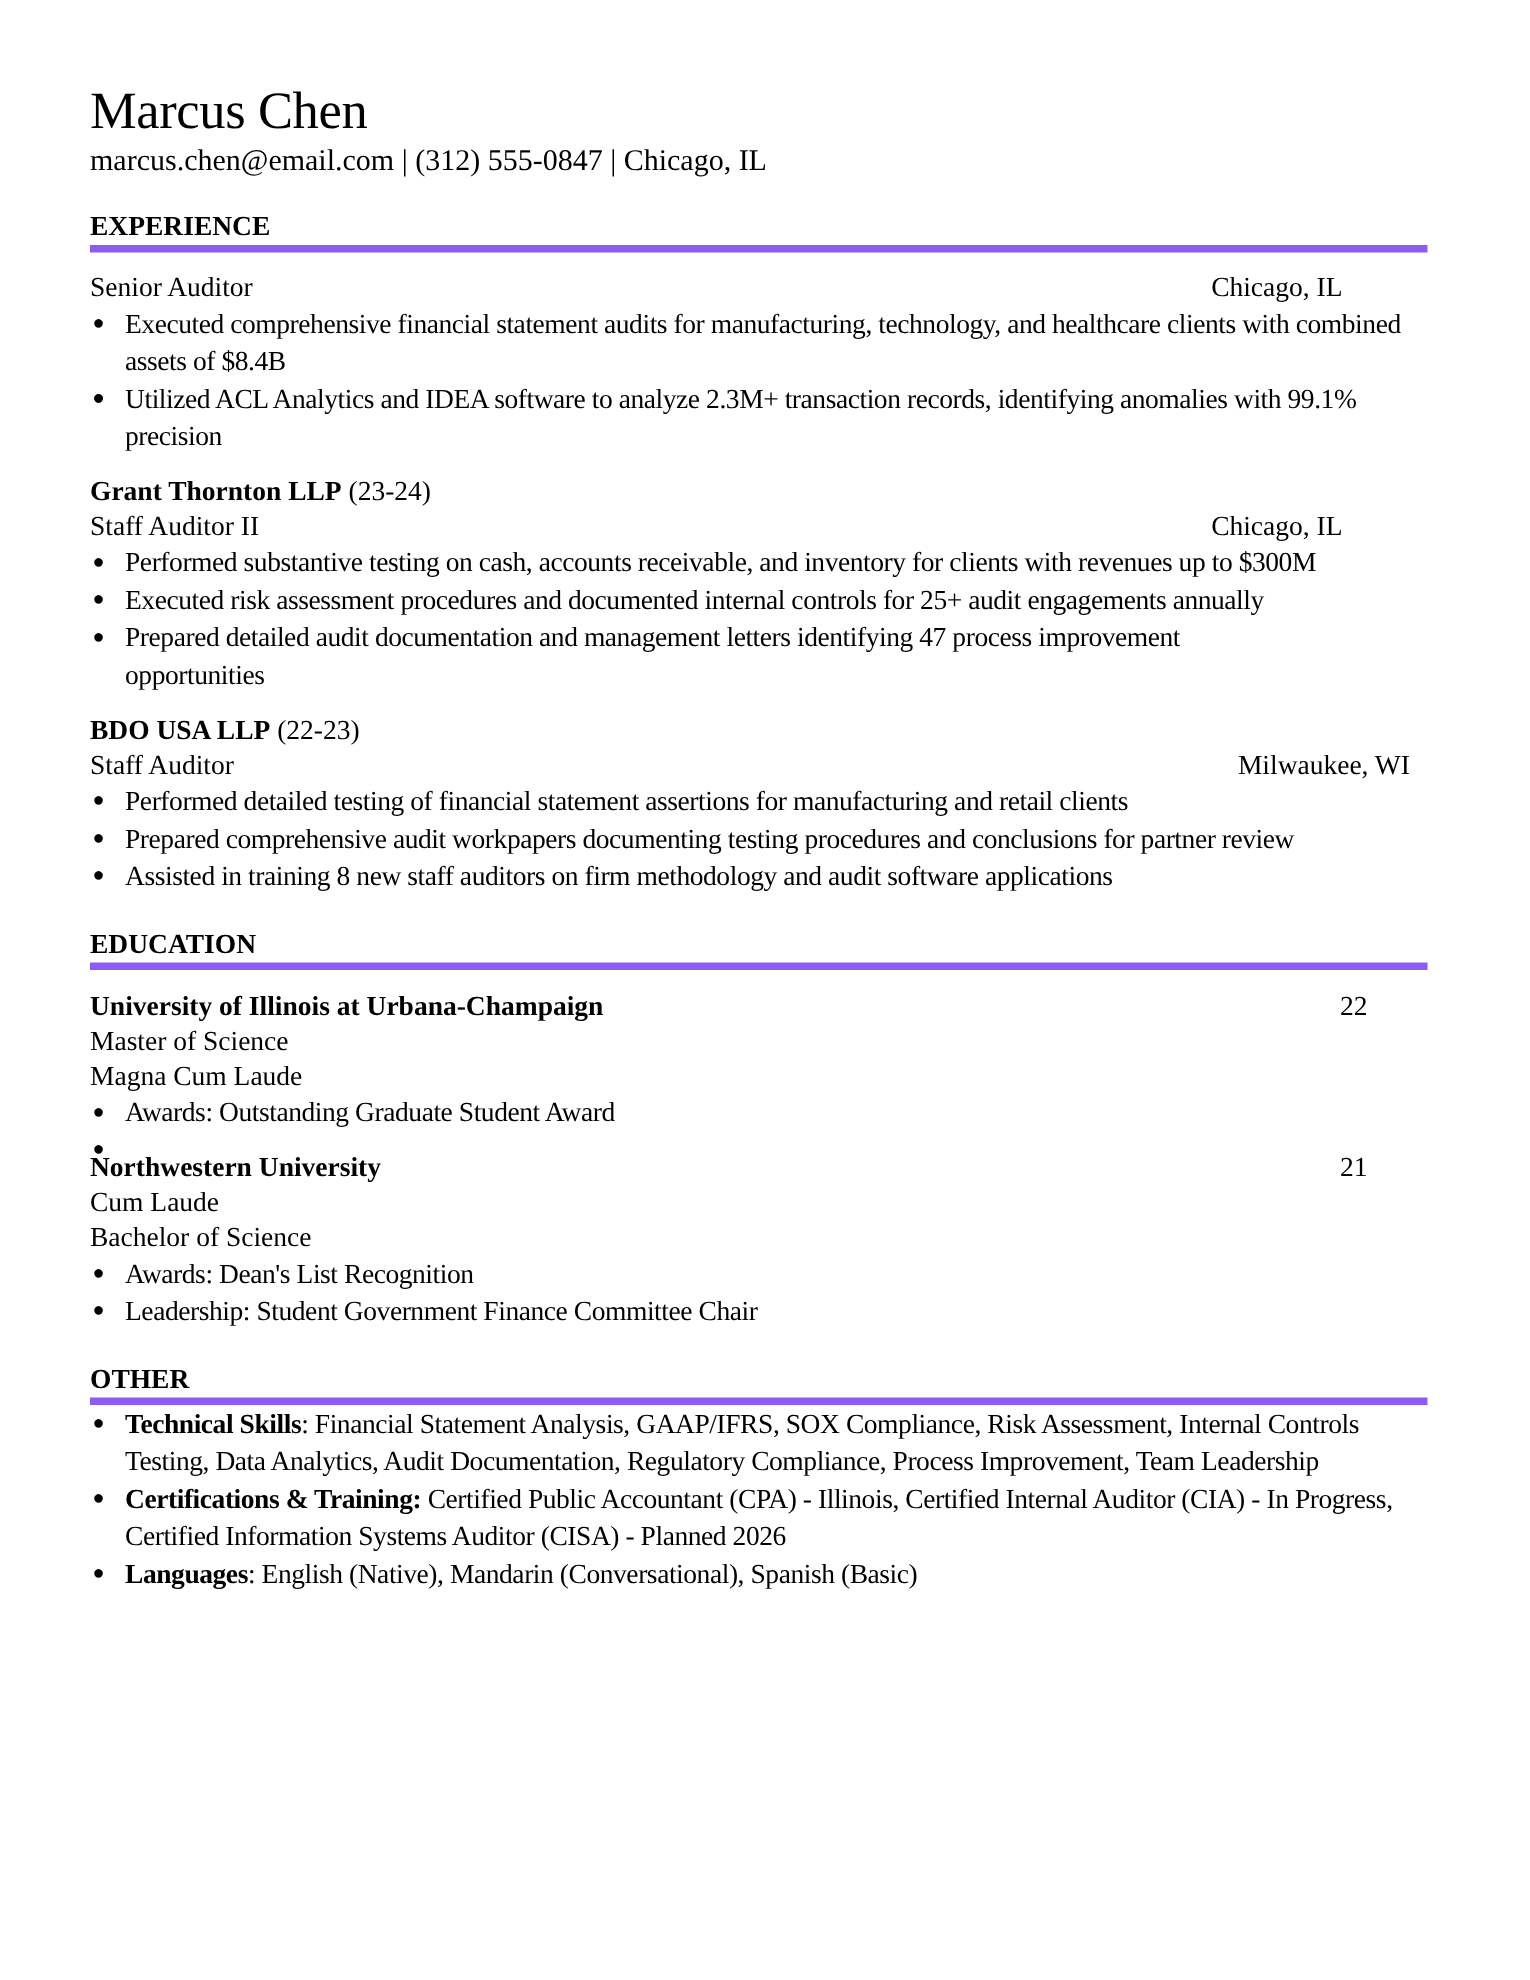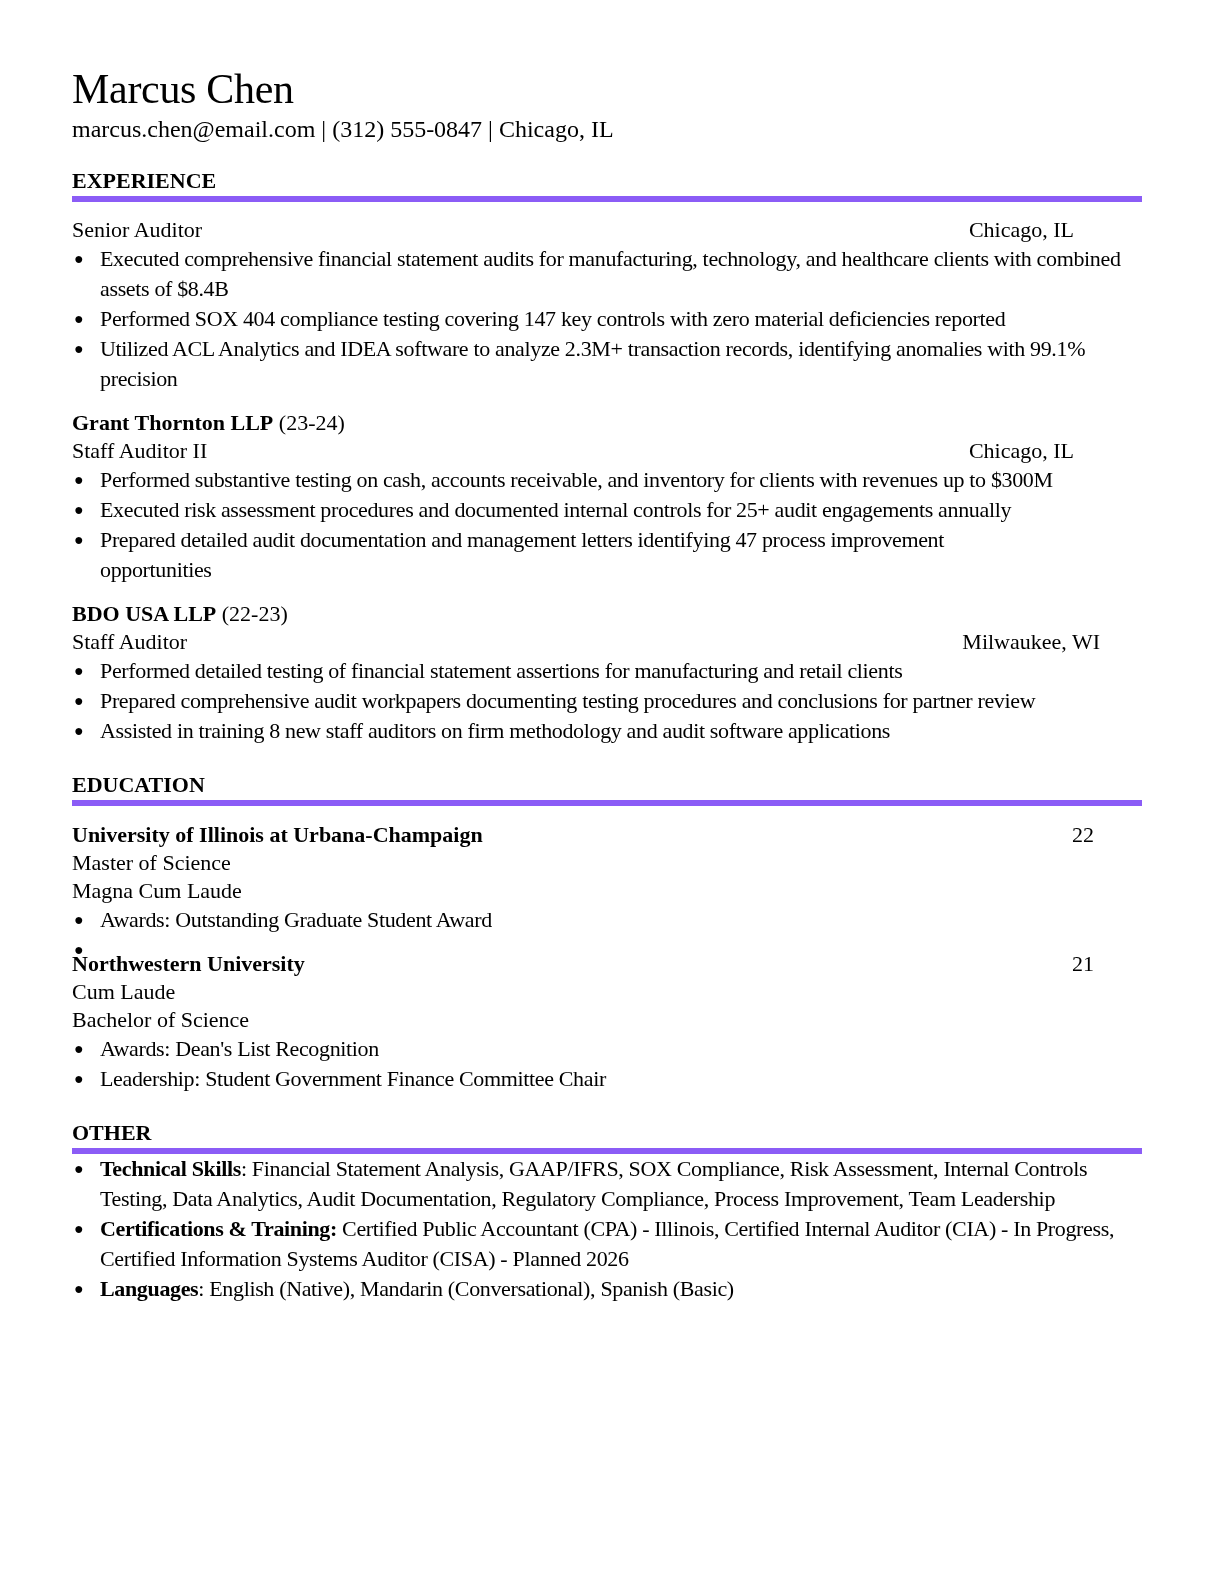--- a/index.html
+++ b/index.html
@@ -49,21 +49,21 @@
   <div class="section">
     <div class="section-title">EXPERIENCE</div>
 
     <div class="entry">
       <div class="row">
         <span>Senior Auditor</span>
         <span class="right" style="margin-right:68px">Chicago, IL</span>
       </div>
       <ul class="bullets">
         <li><span class="dot">●</span><span>Executed comprehensive financial statement audits for manufacturing, technology, and healthcare clients with combined assets of $8.4B</span></li>
-        <li><span class="dot">●</span><span>Performed SOX 404 compliance testing covering 147 key controls with zero material deficiencies reported</span></li>
+        <li><span class="dot">●</span></li>
         <li><span class="dot">●</span><span>Utilized ACL Analytics and IDEA software to analyze 2.3M+ transaction records, identifying anomalies with 99.1% precision</span></li>
       </ul>
     </div>
 
     <div class="entry">
       <div class="entry-head">
         <span><span class="company">Grant Thornton LLP</span> <span>(23-24)</span></span>
       </div>
       <div class="row">
         <span>Staff Auditor II</span>
@@ -75,21 +75,21 @@
         <li style="padding-right:120px"><span class="dot">●</span><span>Prepared detailed audit documentation and management letters identifying 47 process improvement opportunities</span></li>
       </ul>
     </div>
 
     <div class="entry">
       <div class="entry-head">
         <span><span class="company">BDO USA LLP</span> <span>(22-23)</span></span>
       </div>
       <div class="row">
         <span>Staff Auditor</span>
-        <span class="right" style="margin-right:42px">Milwaukee, WI</span>
+        <span class="right" style="margin-right:14px">Milwaukee, WI</span>
       </div>
       <ul class="bullets">
         <li><span class="dot">●</span><span>Performed detailed testing of financial statement assertions for manufacturing and retail clients</span></li>
         <li><span class="dot">●</span><span>Prepared comprehensive audit workpapers documenting testing procedures and conclusions for partner review</span></li>
         <li><span class="dot">●</span><span>Assisted in training 8 new staff auditors on firm methodology and audit software applications</span></li>
       </ul>
     </div>
   </div>
 
   <div class="section">

